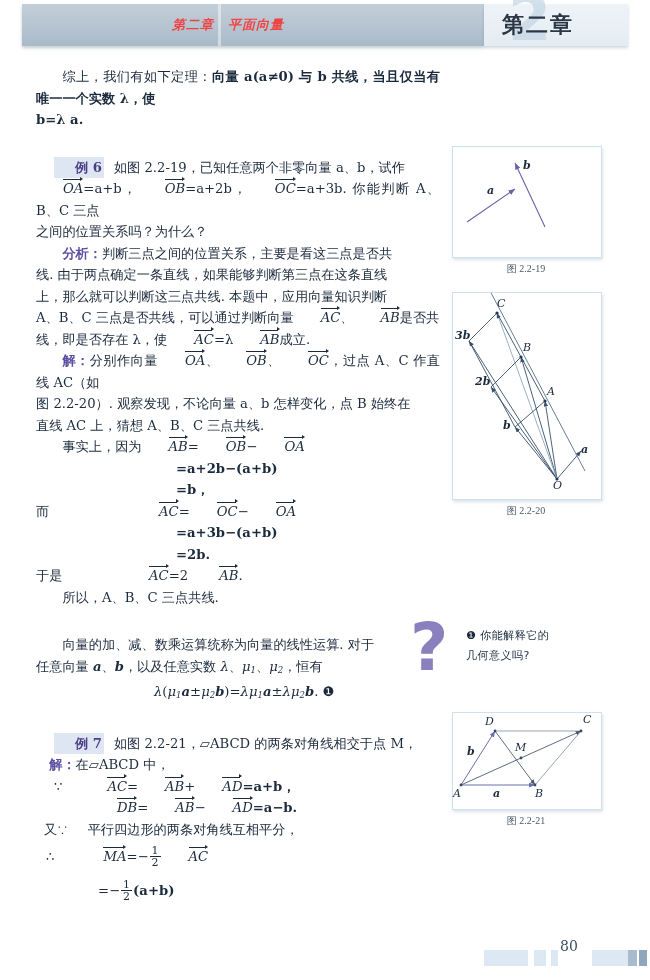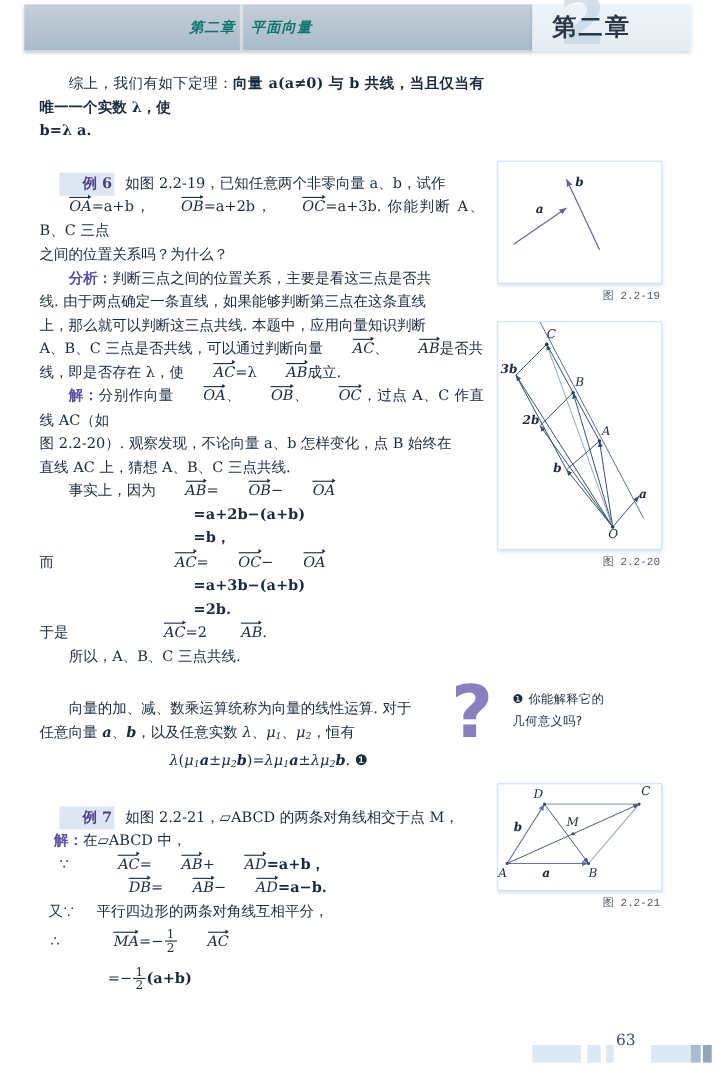--- a/index.html
+++ b/index.html
@@ -39,21 +39,21 @@
   }
   .header-title {
     position: absolute;
     left: 150px;
     top: 12px;
     font-family: "DejaVu Sans", "Liberation Sans", sans-serif;
     font-size: 13px;
     font-weight: 700;
     font-style: italic;
     letter-spacing: 1px;
-    color: #0f766e;
+    color: #ef4444;
     white-space: pre;
   }
   .header-chapter-zone{
     position:absolute;
     left:462px; top:0;
     width:144px; height:42px;
     background: linear-gradient(180deg,#eef3f8 0%, #e4ecf3 100%);
     box-shadow: 0 2px 3px rgba(90,110,130,.28);
   }
   .header-watermark {
@@ -145,24 +145,24 @@
   
   .fig {
     position: absolute;
     background: #ffffff;
     border: 1px solid #cfe0ef;
     box-shadow: 1px 2px 3px rgba(150,175,200,.35);
   }
   .fig-cap {
     position: absolute;
     width: 100%;
-    text-align: right;
+    text-align: center;
     font-size: 10px;
     color: #4b5a6a;
-    font-family: Liberation Mono, monospace;
+    font-family: Liberation Serif, serif;
   }
   .fig-label {
     position: absolute;
     font-style: italic;
     font-family: "DejaVu Serif","Liberation Serif",serif;
     font-size: 11px;
     color: #1b2a3c;
   }
   .fig-label.bold { font-weight: 700; }
 
@@ -405,13 +405,13 @@
 <div class="fig-cap" style="left:452px; top:814px; width:148px;">图 2.2-21</div>
 
 <div class="footer">
   <div class="fbar" style="left:484px; top:12px; width:44px; height:16px;"></div>
   <div class="fbar" style="left:534px; top:12px; width:12px; height:16px;"></div>
   <div class="fbar" style="left:551px; top:12px; width:7px; height:16px;"></div>
   <div class="fbar" style="left:592px; top:12px; width:36px; height:16px;"></div>
   <div class="fbar dark" style="left:628px; top:12px; width:9px; height:16px;"></div>
   <div class="fbar dark2" style="left:639px; top:12px; width:8px; height:16px;"></div>
 </div>
-<div class="page-no">63</div>
+<div class="page-no">80</div>
 
 </body></html>

